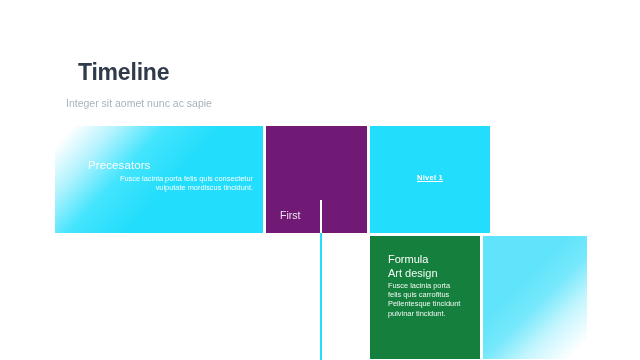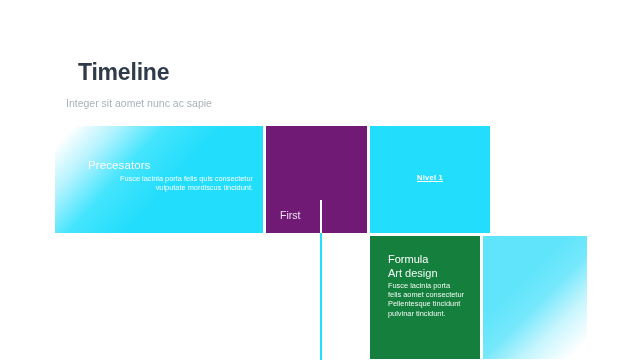--- a/index.html
+++ b/index.html
@@ -225,21 +225,21 @@
 
   <div class="block" id="block-nivel">
     <div id="nivel-label">Nivel 1</div>
   </div>
 
   <div class="block" id="block-formula">
     <div id="formula-title">Formula</div>
     <div id="formula-subtitle">Art design</div>
     <div id="formula-body">
       <div>Fusce lacinia porta</div>
-      <div>felis aomet consectetur</div>
+      <div>felis quis carrofitus</div>
       <div>Pellentesque tincidunt</div>
       <div>pulvinar tincidunt.</div>
     </div>
   </div>
 
   <div class="block" id="block-tail"></div>
 
   <div id="connector-line"></div>
 
 </div>

